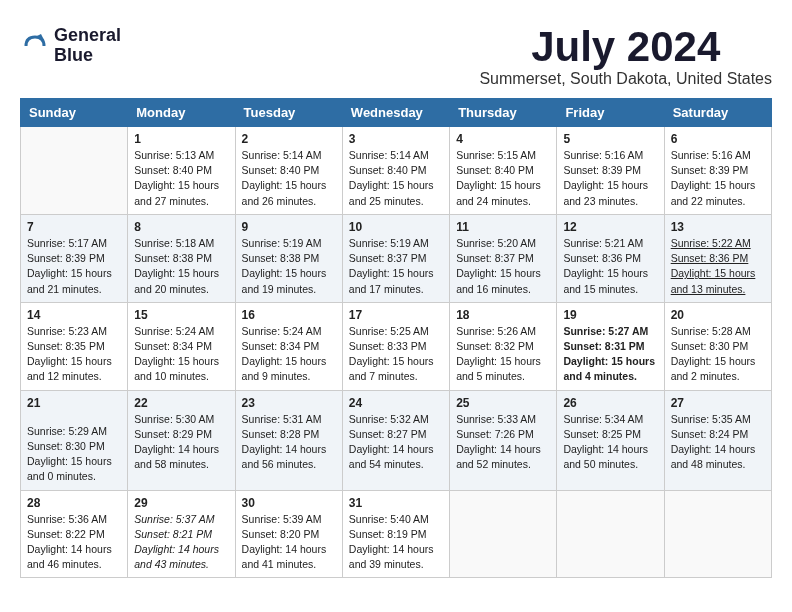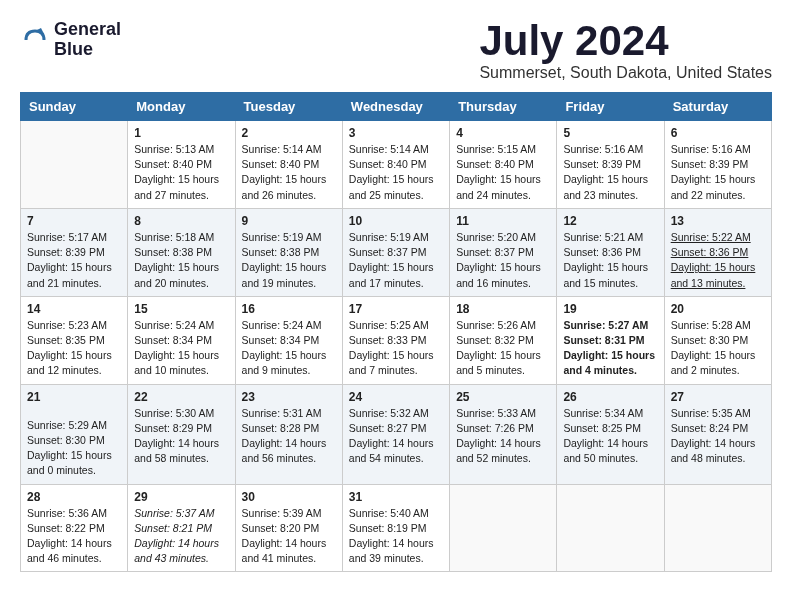--- a/index.html
+++ b/index.html
@@ -8,41 +8,42 @@
       background: #fff;
       width: 792px;
       min-height: 612px;
       padding: 20px;
     }
     .header-section {
       display: flex;
       justify-content: space-between;
       align-items: flex-start;
       margin-bottom: 10px;
+      margin-top: 6px;
     }
     .logo {
       display: flex;
       align-items: center;
       gap: 4px;
     }
     .logo-text {
       font-size: 18px;
       font-weight: bold;
       color: #1a1a2e;
       line-height: 1.1;
     }
     .logo-text span {
       display: block;
     }
     .logo-icon {
       width: 30px;
       height: 30px;
     }
     .title-section {
-      text-align: left;
+      text-align: center;
     }
     .month-title {
       font-size: 42px;
       font-weight: bold;
       color: #1a1a2e;
       line-height: 1;
     }
     .location-title {
       font-size: 16px;
       color: #333;

